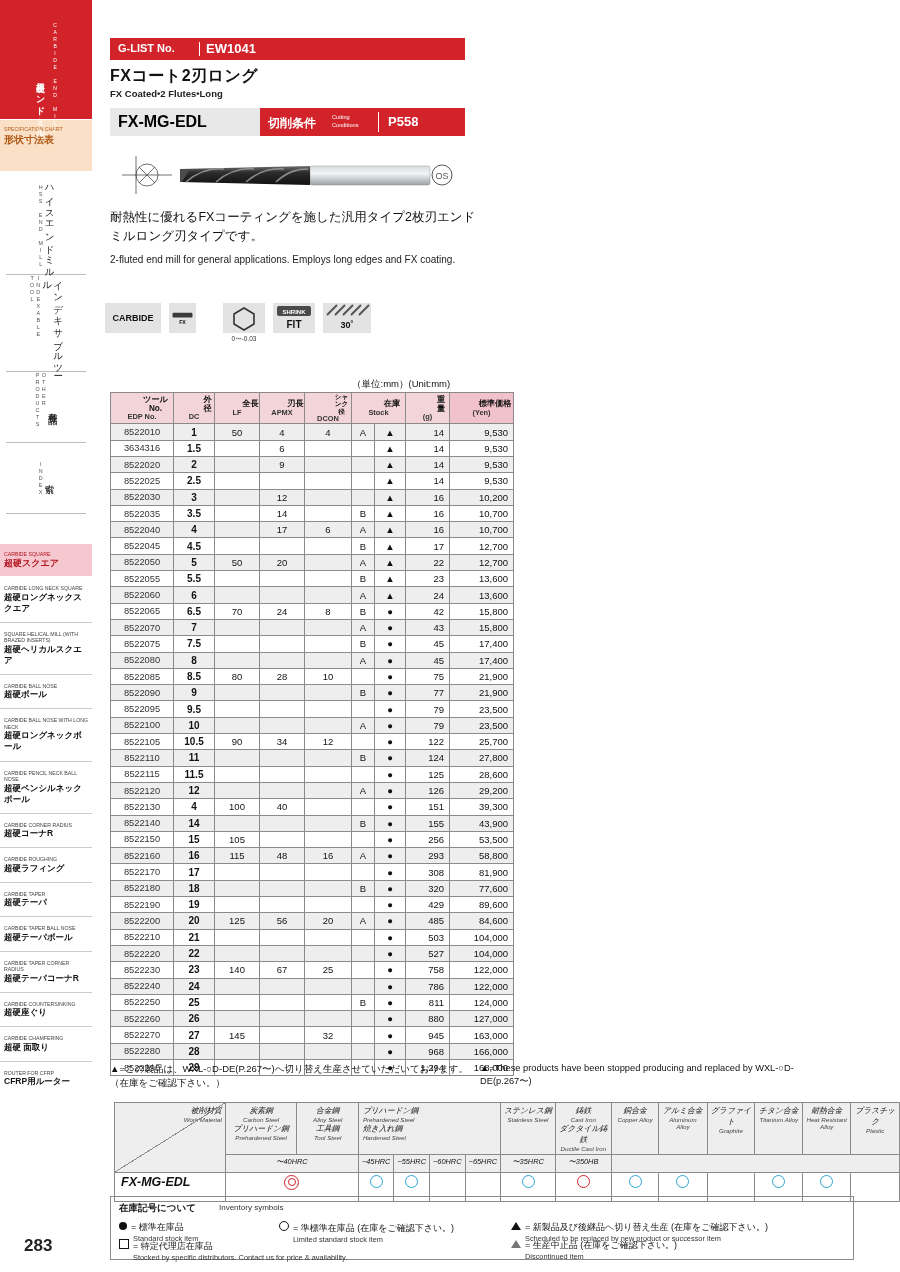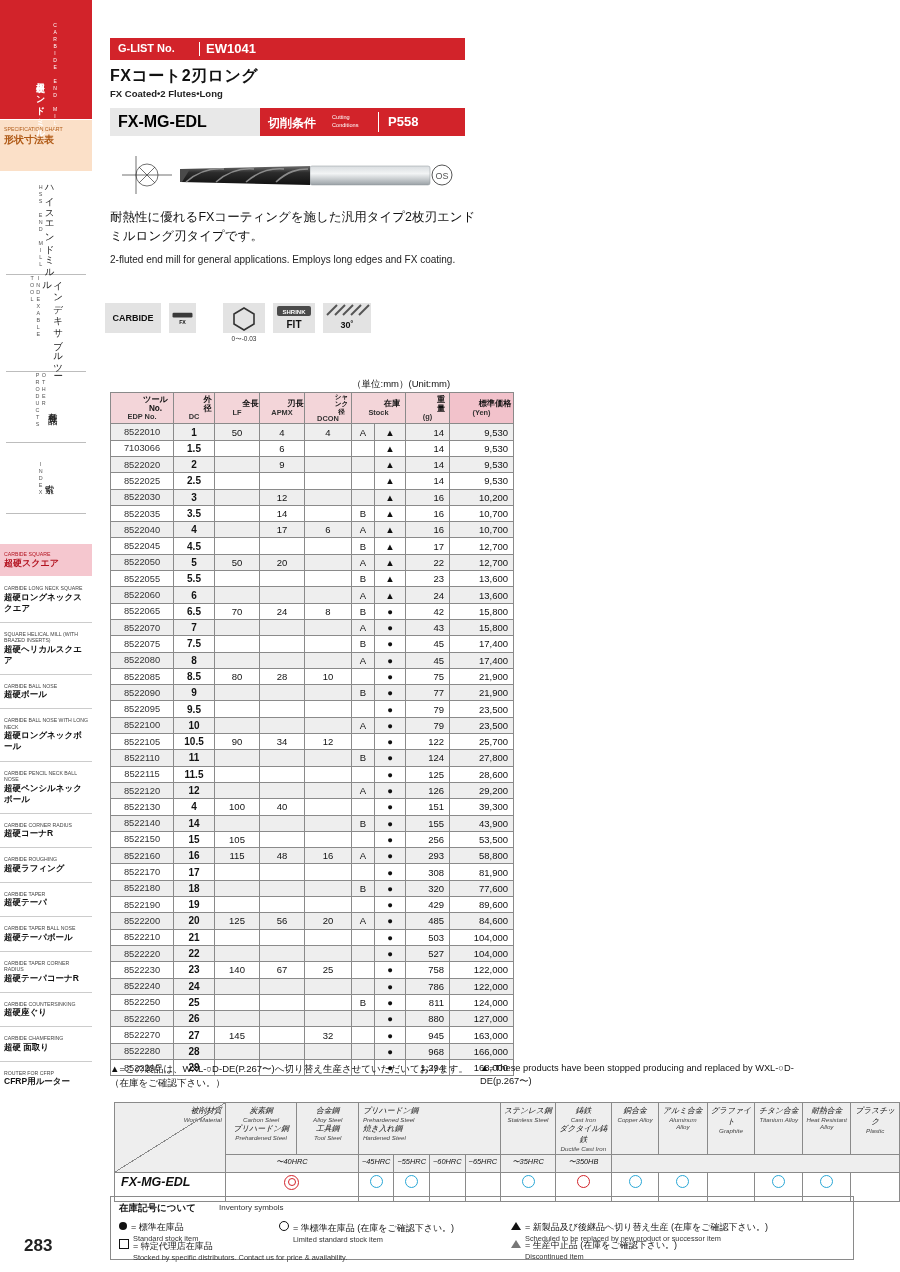--- a/index.html
+++ b/index.html
@@ -375,21 +375,21 @@
           <td class="dc">1</td>
           <td class="lf">50</td>
           <td class="apmx">4</td>
           <td class="dcon">4</td>
           <td class="stock">A</td>
           <td class="sym">▲</td>
           <td class="wt">14</td>
           <td class="price">9,530</td>
         </tr>
         <tr class="row-wht">
-          <td class="edp">7103066</td>
+          <td class="edp">3634316</td>
           <td class="dc">1.5</td>
           <td class="lf"></td>
           <td class="apmx">6</td>
           <td class="dcon"></td>
           <td class="stock"></td>
           <td class="sym">▲</td>
           <td class="wt">14</td>
           <td class="price">9,530</td>
         </tr>
         <tr class="row-alt">

